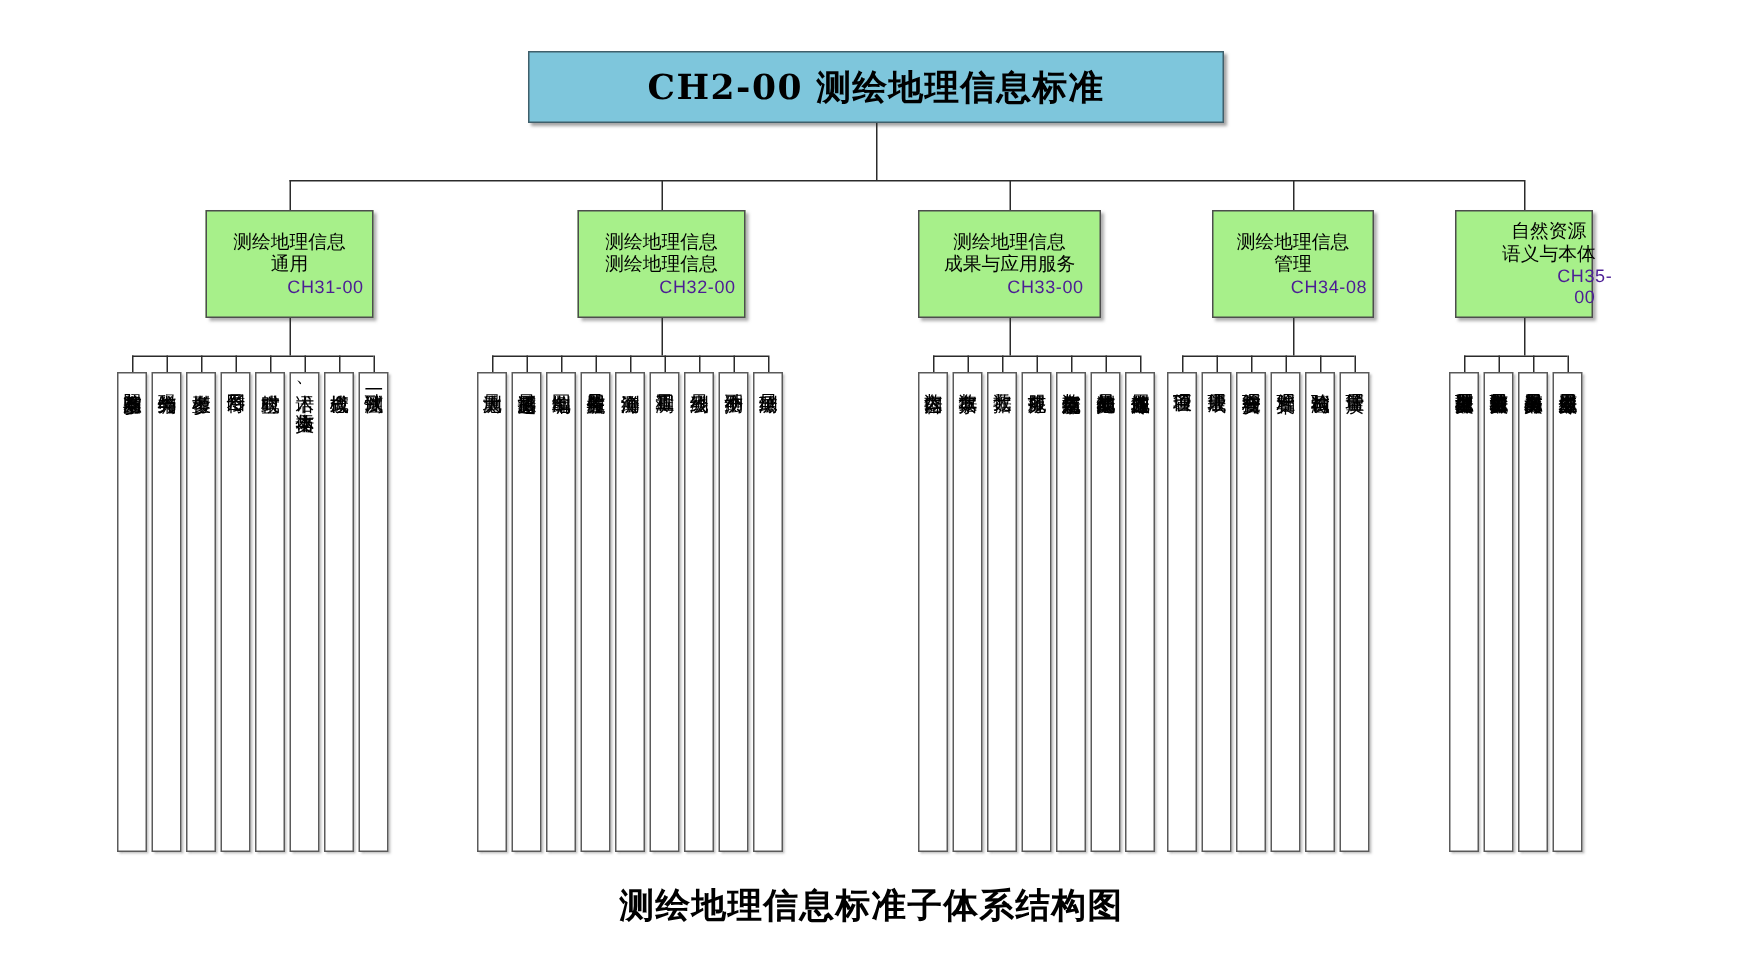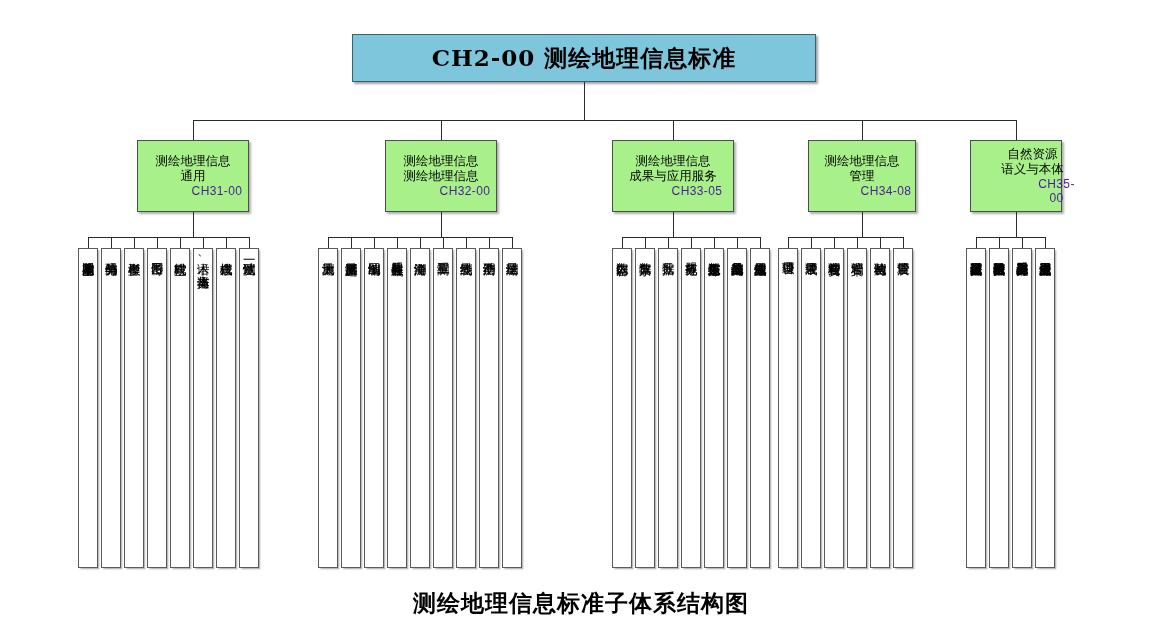--- a/index.html
+++ b/index.html
@@ -145,21 +145,21 @@
     <div class="ln v" style="left: 397px; top: 237px; height: 11px; background: rgb(43, 43, 43);"></div>
     <div class="ln v" style="left: 420px; top: 237px; height: 11px; background: rgb(43, 43, 43);"></div>
     <div class="ln v" style="left: 443px; top: 237px; height: 11px; background: rgb(43, 43, 43);"></div>
     <div class="ln v" style="left: 466px; top: 237px; height: 11px; background: rgb(43, 43, 43);"></div>
     <div class="ln v" style="left: 489px; top: 237px; height: 11px; background: rgb(43, 43, 43);"></div>
     <div class="ln v" style="left: 512px; top: 237px; height: 11px; background: rgb(43, 43, 43);"></div>
     <div class="ln v" style="left: 673px; top: 120px; height: 20px; background: rgb(43, 43, 43);"></div>
     <div class="box cat-box" style="left: 612px; top: 140px; width: 122px; height: 72px; background: rgb(167, 240, 138);">
       <div class="cat-line">测绘地理信息</div>
       <div class="cat-line">成果与应用服务</div>
-      <div class="cat-code">CH33-05</div>
+      <div class="cat-code">CH33-00</div>
     </div>
     <div class="ln v" style="left: 673px; top: 212px; height: 25px; background: rgb(43, 43, 43);"></div>
     <div class="box leaf-box" style="left: 612px; top: 248px; width: 20px; height: 320px; background: rgb(255, 255, 255);">
       <span class="leaf-label">数据内容</span>
     </div>
     <div class="box leaf-box" style="left: 635px; top: 248px; width: 20px; height: 320px; background: rgb(255, 255, 255);">
       <span class="leaf-label">数据字典</span>
     </div>
     <div class="box leaf-box" style="left: 658px; top: 248px; width: 20px; height: 320px; background: rgb(255, 255, 255);">
       <span class="leaf-label">元数据</span>

